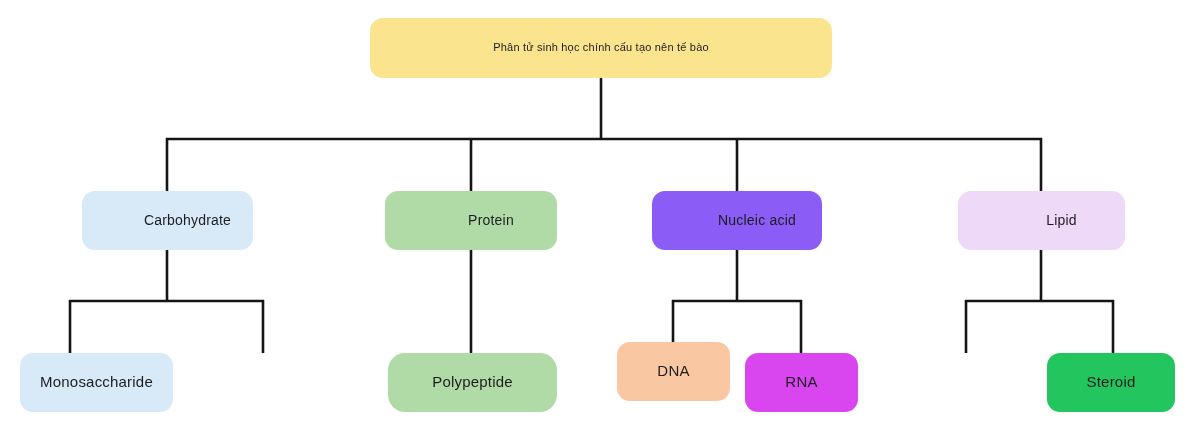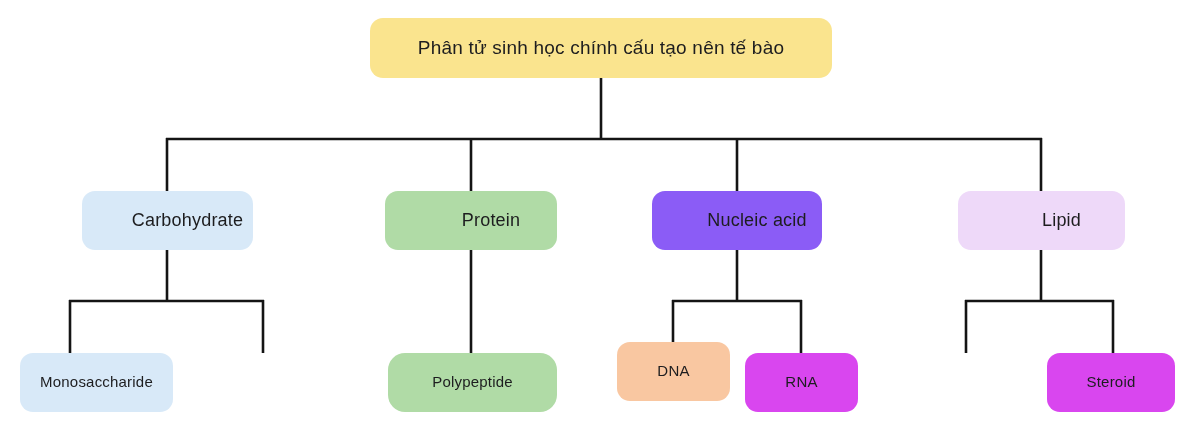--- a/index.html
+++ b/index.html
@@ -25,22 +25,22 @@
     text-align: center;
     color: #1d1d1f;
     box-sizing: border-box;
     z-index: 2;
   }
   .node .label {
     white-space: pre-line;
     line-height: 1.22;
     letter-spacing: 0.2px;
   }
-  .lvl1 { font-size: 19px; }
-  .lvl2 { font-size: 18px; padding-left: 40px; }
+  .lvl1 { font-size: 11px; }
+  .lvl2 { font-size: 14px; padding-left: 40px; }
   .lvl3 { font-size: 15px; }
 </style>
 </head>
 <body>
 
 <div class="canvas">
 
   <svg class="connectors" viewBox="0 0 1199 429" xmlns="http://www.w3.org/2000/svg">
     <g stroke="#141414" stroke-width="2.6" fill="none">
 
@@ -92,17 +92,17 @@
   </div>
   <div class="node lvl3" style="left: 388px; top: 353px; width: 169px; height: 59px; background: rgb(176, 219, 166); border-radius: 17px;">
     <span class="label">Polypeptide</span>
   </div>
   <div class="node lvl3" style="left: 617px; top: 342px; width: 113px; height: 59px; background: rgb(249, 199, 161);">
     <span class="label">DNA</span>
   </div>
   <div class="node lvl3" style="left: 745px; top: 353px; width: 113px; height: 59px; background: #d946ef;">
     <span class="label">RNA</span>
   </div>
-  <div class="node lvl3" style="left: 1047px; top: 353px; width: 128px; height: 59px; background: #d946ef;">
+  <div class="node lvl3" style="left: 1047px; top: 353px; width: 128px; height: 59px; background: #22c55e;">
     <span class="label">Steroid</span>
   </div>
 
 </div>
 
 </body></html>

